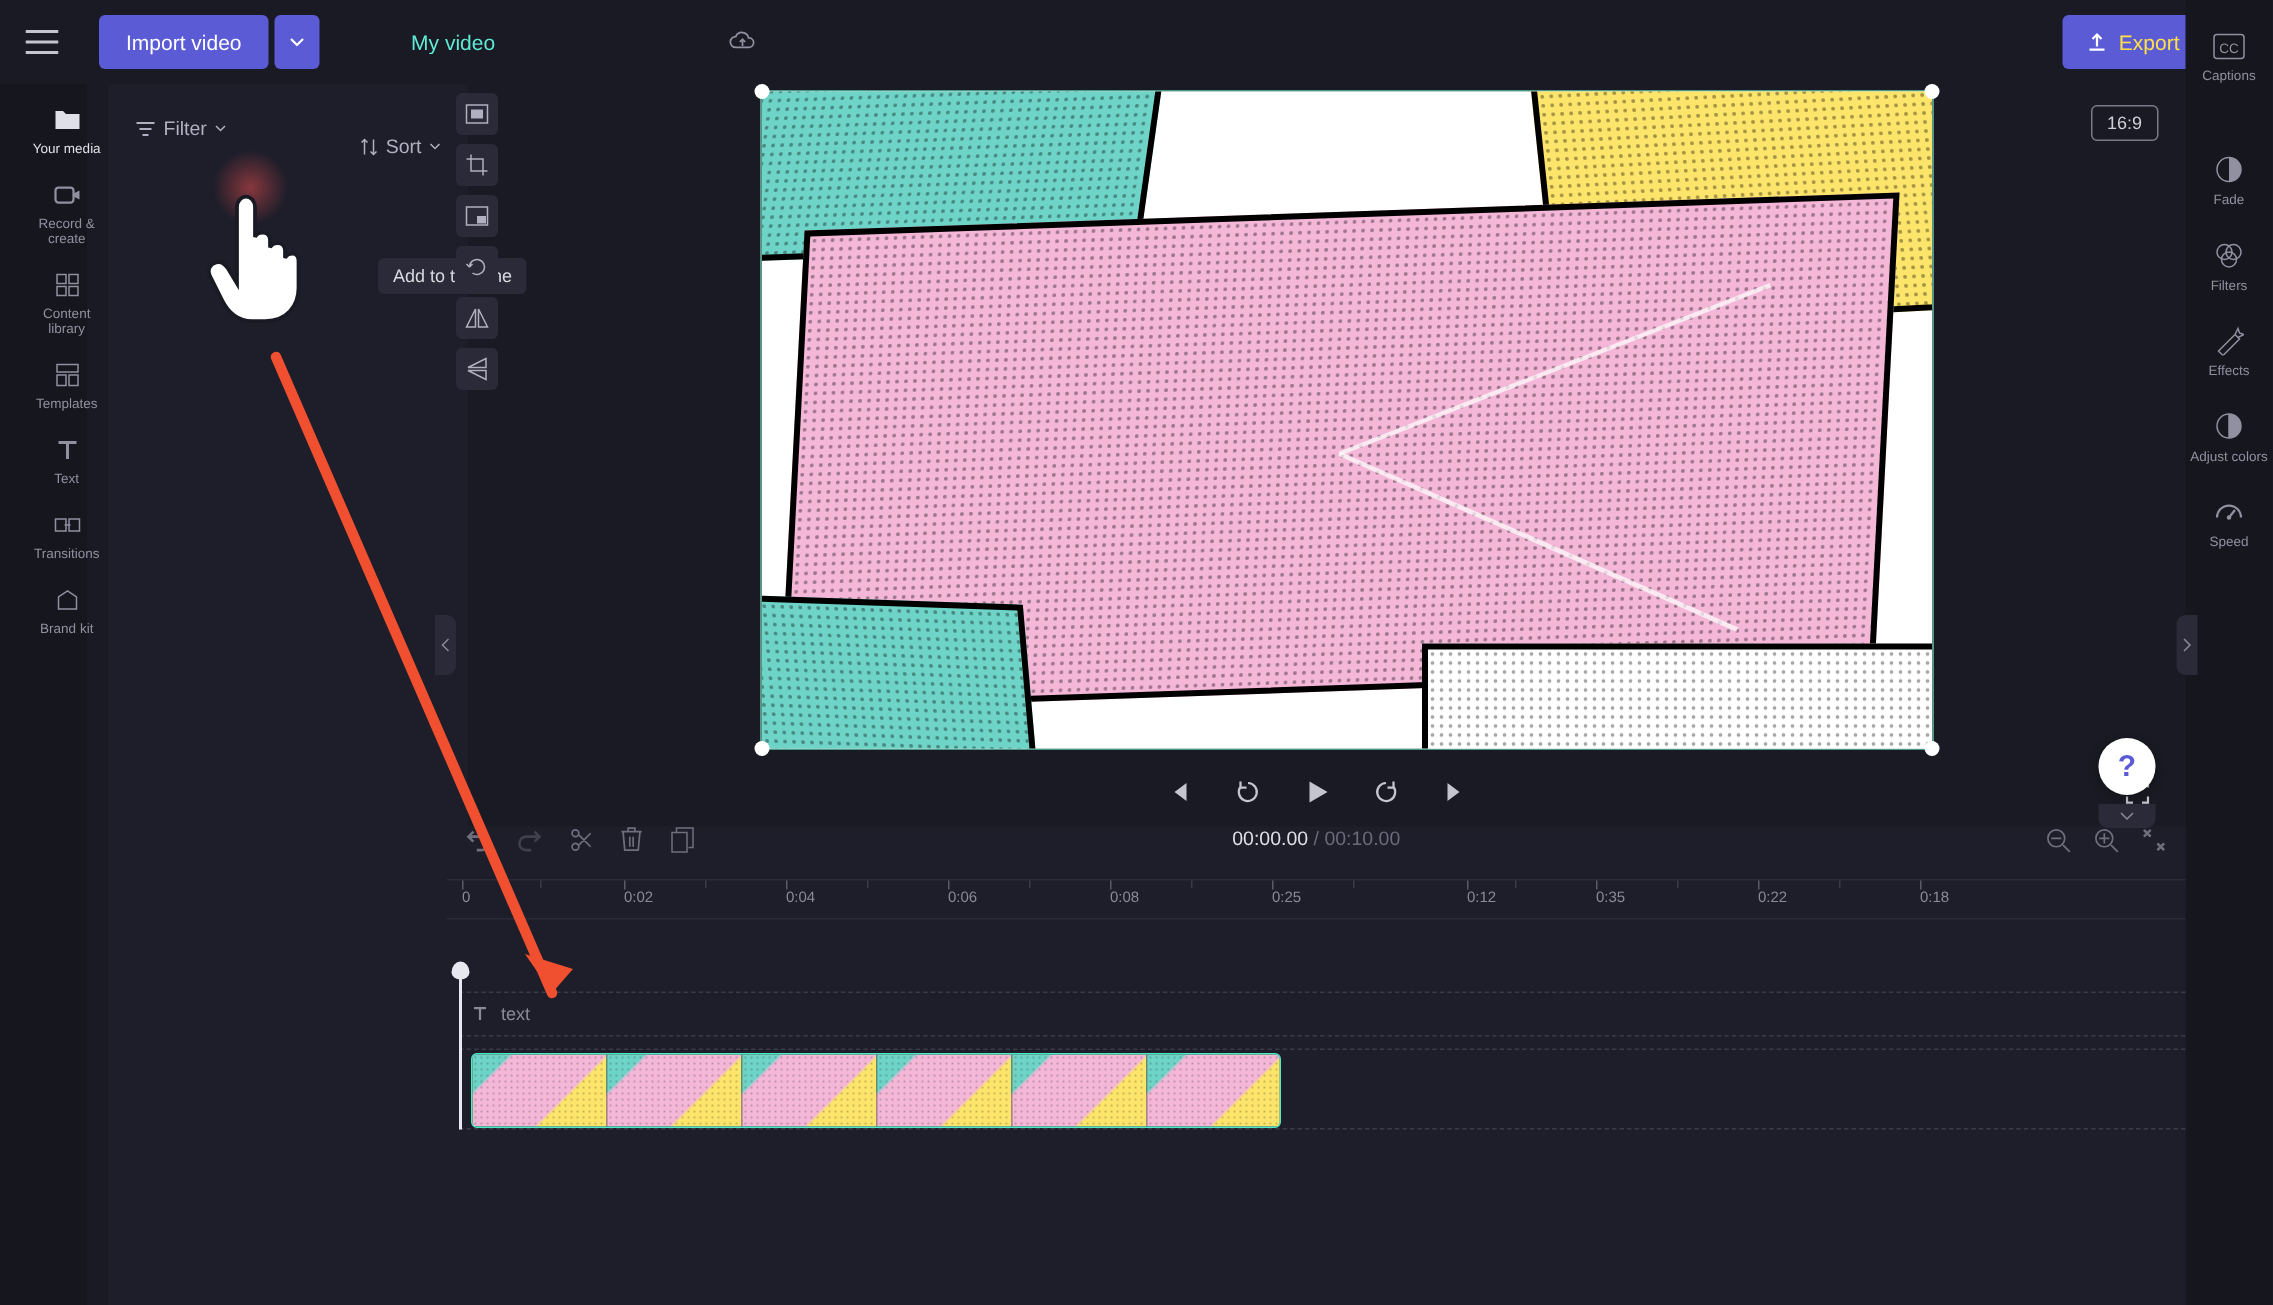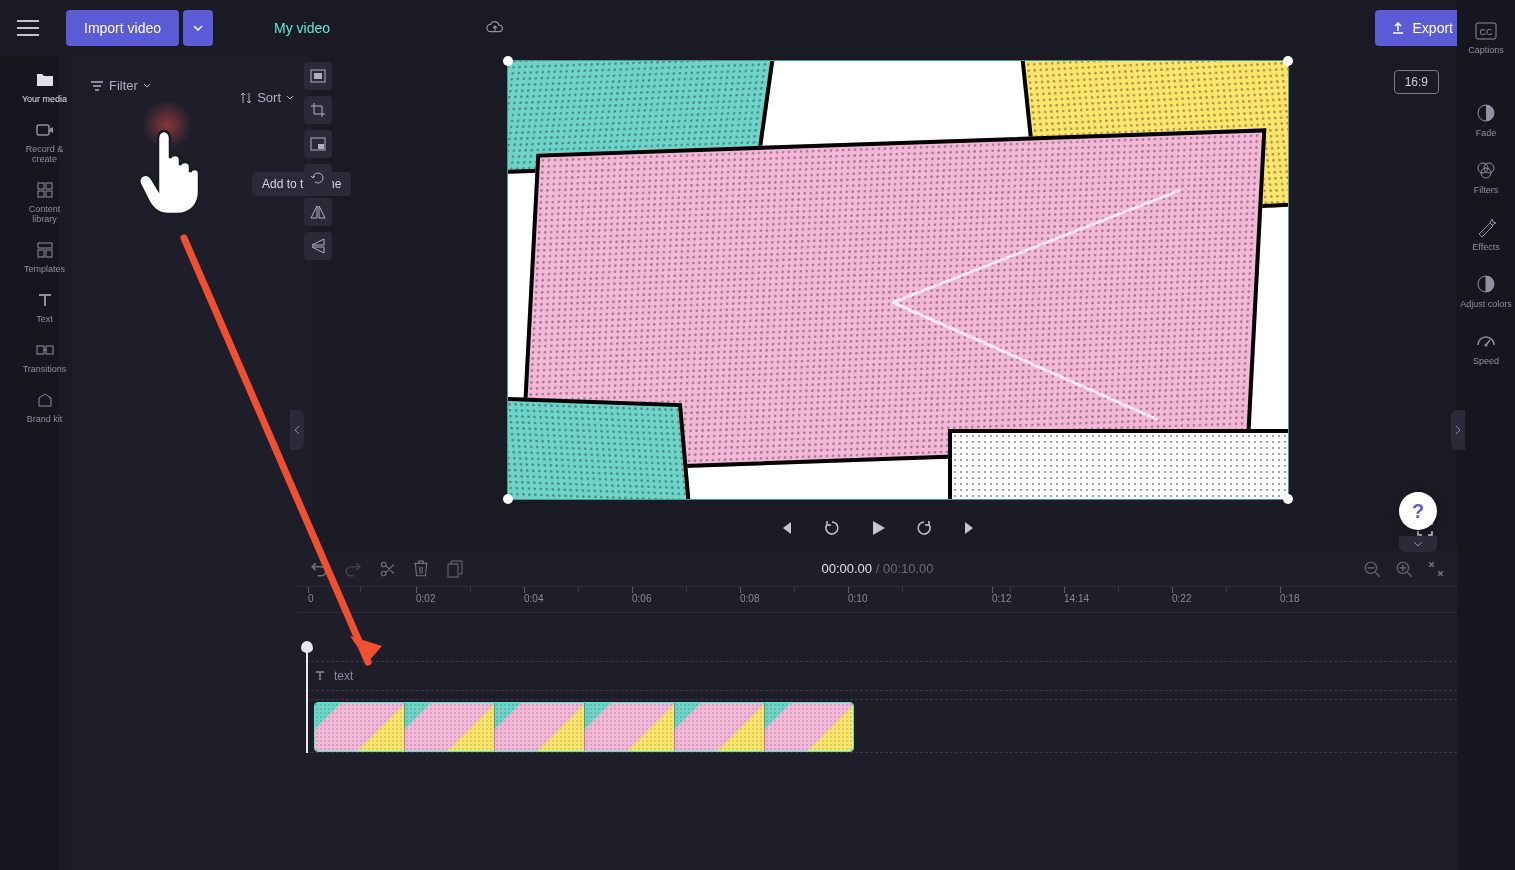--- a/index.html
+++ b/index.html
@@ -6,21 +6,21 @@
 body { background: #1a1a24; color: #c5c5d0; width: 1515px; height: 870px; overflow: hidden; position: relative; }
 
 
 .top-bar { height: 56px; display: flex; align-items: center; padding: 0 8px; gap: 10px; }
 .hamburger { width: 40px; height: 40px; display: flex; align-items: center; justify-content: center; cursor: pointer; }
 .import-btn { background: #5b5bd6; color: #fff; border: none; height: 36px; padding: 0 18px; border-radius: 4px; font-size: 14px; font-weight: 500; display: flex; align-items: center; gap: 8px; margin-left: 8px; }
 .import-dropdown { background: #5b5bd6; border: none; width: 30px; height: 36px; border-radius: 4px; margin-left: -6px; display: flex; align-items: center; justify-content: center; }
 .project-name { background: transparent; border: 1px solid transparent; color: #5eead4; padding: 6px 12px; border-radius: 4px; font-size: 14px; margin-left: 38px; }
 .cloud-icon { width: 18px; height: 18px; margin-left: 8px; }
 .spacer { flex: 1; }
-.export-btn { background: #5b5bd6; color: #ffffff; border: none; height: 36px; padding: 16px 16px; border-radius: 4px; font-size: 14px; font-weight: 500; display: flex; align-items: center; gap: 8px; margin-right: 20px; }
+.export-btn { background: #5b5bd6; color: #fde047; border: none; height: 36px; padding: 16px 16px; border-radius: 4px; font-size: 14px; font-weight: 500; display: flex; align-items: center; gap: 8px; margin-right: 20px; }
 
 
 .left-sidebar { position: absolute; left: 0; top: 56px; width: 58px; height: calc(100% - 56px); background: #16161e; display: flex; flex-direction: column; align-items: center; padding-top: 6px; }
 .sidebar-item { width: 54px; display: flex; flex-direction: column; align-items: center; padding: 8px 0; cursor: pointer; font-size: 9px; color: #9090a0; text-align: center; gap: 4px; margin-left: 31px; }
 .sidebar-item.active { color: #e0e0e8; }
 .sidebar-item .icon { width: 20px; height: 20px; }
 
 
 .media-panel { position: absolute; left: 72px; top: 56px; width: 240px; height: calc(100% - 56px); background: #1e1e2a; padding: 6px 10px; }
 .filter-sort { display: flex; gap: 22px; padding: 4px 8px; font-size: 13px; color: #b0b0c0; }
@@ -63,21 +63,21 @@
 .playback-bar { position: absolute; left: 0; right: 0; bottom: 0; height: 46px; display: flex; align-items: center; justify-content: center; gap: 22px; }
 .pb-btn { width: 24px; height: 24px; cursor: pointer; display: flex; align-items: center; justify-content: center; }
 .fullscreen-btn { position: absolute; right: 20px; }
 
 
 .right-sidebar { position: absolute; right: 0; top: 0; width: 58px; height: 100%; background: #16161e; display: flex; flex-direction: column; align-items: center; padding-top: 12px; gap: 2px; }
 .right-item { width: 54px; display: flex; flex-direction: column; align-items: center; padding: 10px 0; cursor: pointer; font-size: 9px; color: #9090a0; gap: 5px; text-align: center; }
 
 
 .timeline { position: absolute; left: 298px; right: 58px; bottom: 0; top: 551px; background: #1e1e2a; }
-.timeline-toolbar { height: 36px; display: flex; align-items: center; padding: 0 12px; gap: 16px; border-bottom: 1px solid #2a2a38; }
+.timeline-toolbar { height: 36px; display: flex; align-items: flex-start; padding: 0 12px; gap: 16px; border-bottom: 1px solid #2a2a38; }
 .tl-btn { width: 18px; height: 18px; cursor: pointer; opacity: 0.7; }
 .tl-time { position: absolute; left: 50%; transform: translateX(-50%); font-size: 13px; }
 .tl-time .current { color: #e0e0e8; }
 .tl-time .sep, .tl-time .total { color: #6a6a7a; }
 .tl-zoom { margin-left: auto; display: flex; gap: 14px; }
 .timeline-ruler { height: 26px; position: relative; font-size: 10px; color: #8a8a9a; border-bottom: 1px solid #2a2a38; }
 .ruler-tick { position: absolute; top: 6px; }
 .ruler-tick::before { content: ''; position: absolute; top: -6px; left: 0; width: 1px; height: 6px; background: #5a5a6a; }
 .ruler-minor { position: absolute; top: 0; width: 1px; height: 5px; background: #3a3a48; }
 .timeline-tracks { position: relative; padding-left: 8px; padding-top: 8px; }
@@ -400,25 +400,25 @@
     <div class="ruler-tick" style="left:10px">0</div>
     <div class="ruler-minor" style="left:62px"></div>
     <div class="ruler-tick" style="left:118px">0:02</div>
     <div class="ruler-minor" style="left:172px"></div>
     <div class="ruler-tick" style="left:226px">0:04</div>
     <div class="ruler-minor" style="left:280px"></div>
     <div class="ruler-tick" style="left:334px">0:06</div>
     <div class="ruler-minor" style="left:388px"></div>
     <div class="ruler-tick" style="left:442px">0:08</div>
     <div class="ruler-minor" style="left:496px"></div>
-    <div class="ruler-tick" style="left:550px">0:10</div>
+    <div class="ruler-tick" style="left:550px">0:25</div>
     <div class="ruler-minor" style="left:604px"></div>
-    <div class="ruler-tick" style="left:694px">0:12</div>
+    <div class="ruler-tick" style="left:680px">0:12</div>
     <div class="ruler-minor" style="left:712px"></div>
-    <div class="ruler-tick" style="left:766px">14:14</div>
+    <div class="ruler-tick" style="left:766px">0:35</div>
     <div class="ruler-minor" style="left:820px"></div>
     <div class="ruler-tick" style="left:874px">0:22</div>
     <div class="ruler-minor" style="left:928px"></div>
     <div class="ruler-tick" style="left:982px">0:18</div>
   </div>
   <div class="timeline-tracks">
     <div class="playhead"></div>
     <div style="height:40px"></div>
     <div class="track text-track">
       <svg width="12" height="12" viewBox="0 0 12 12">

